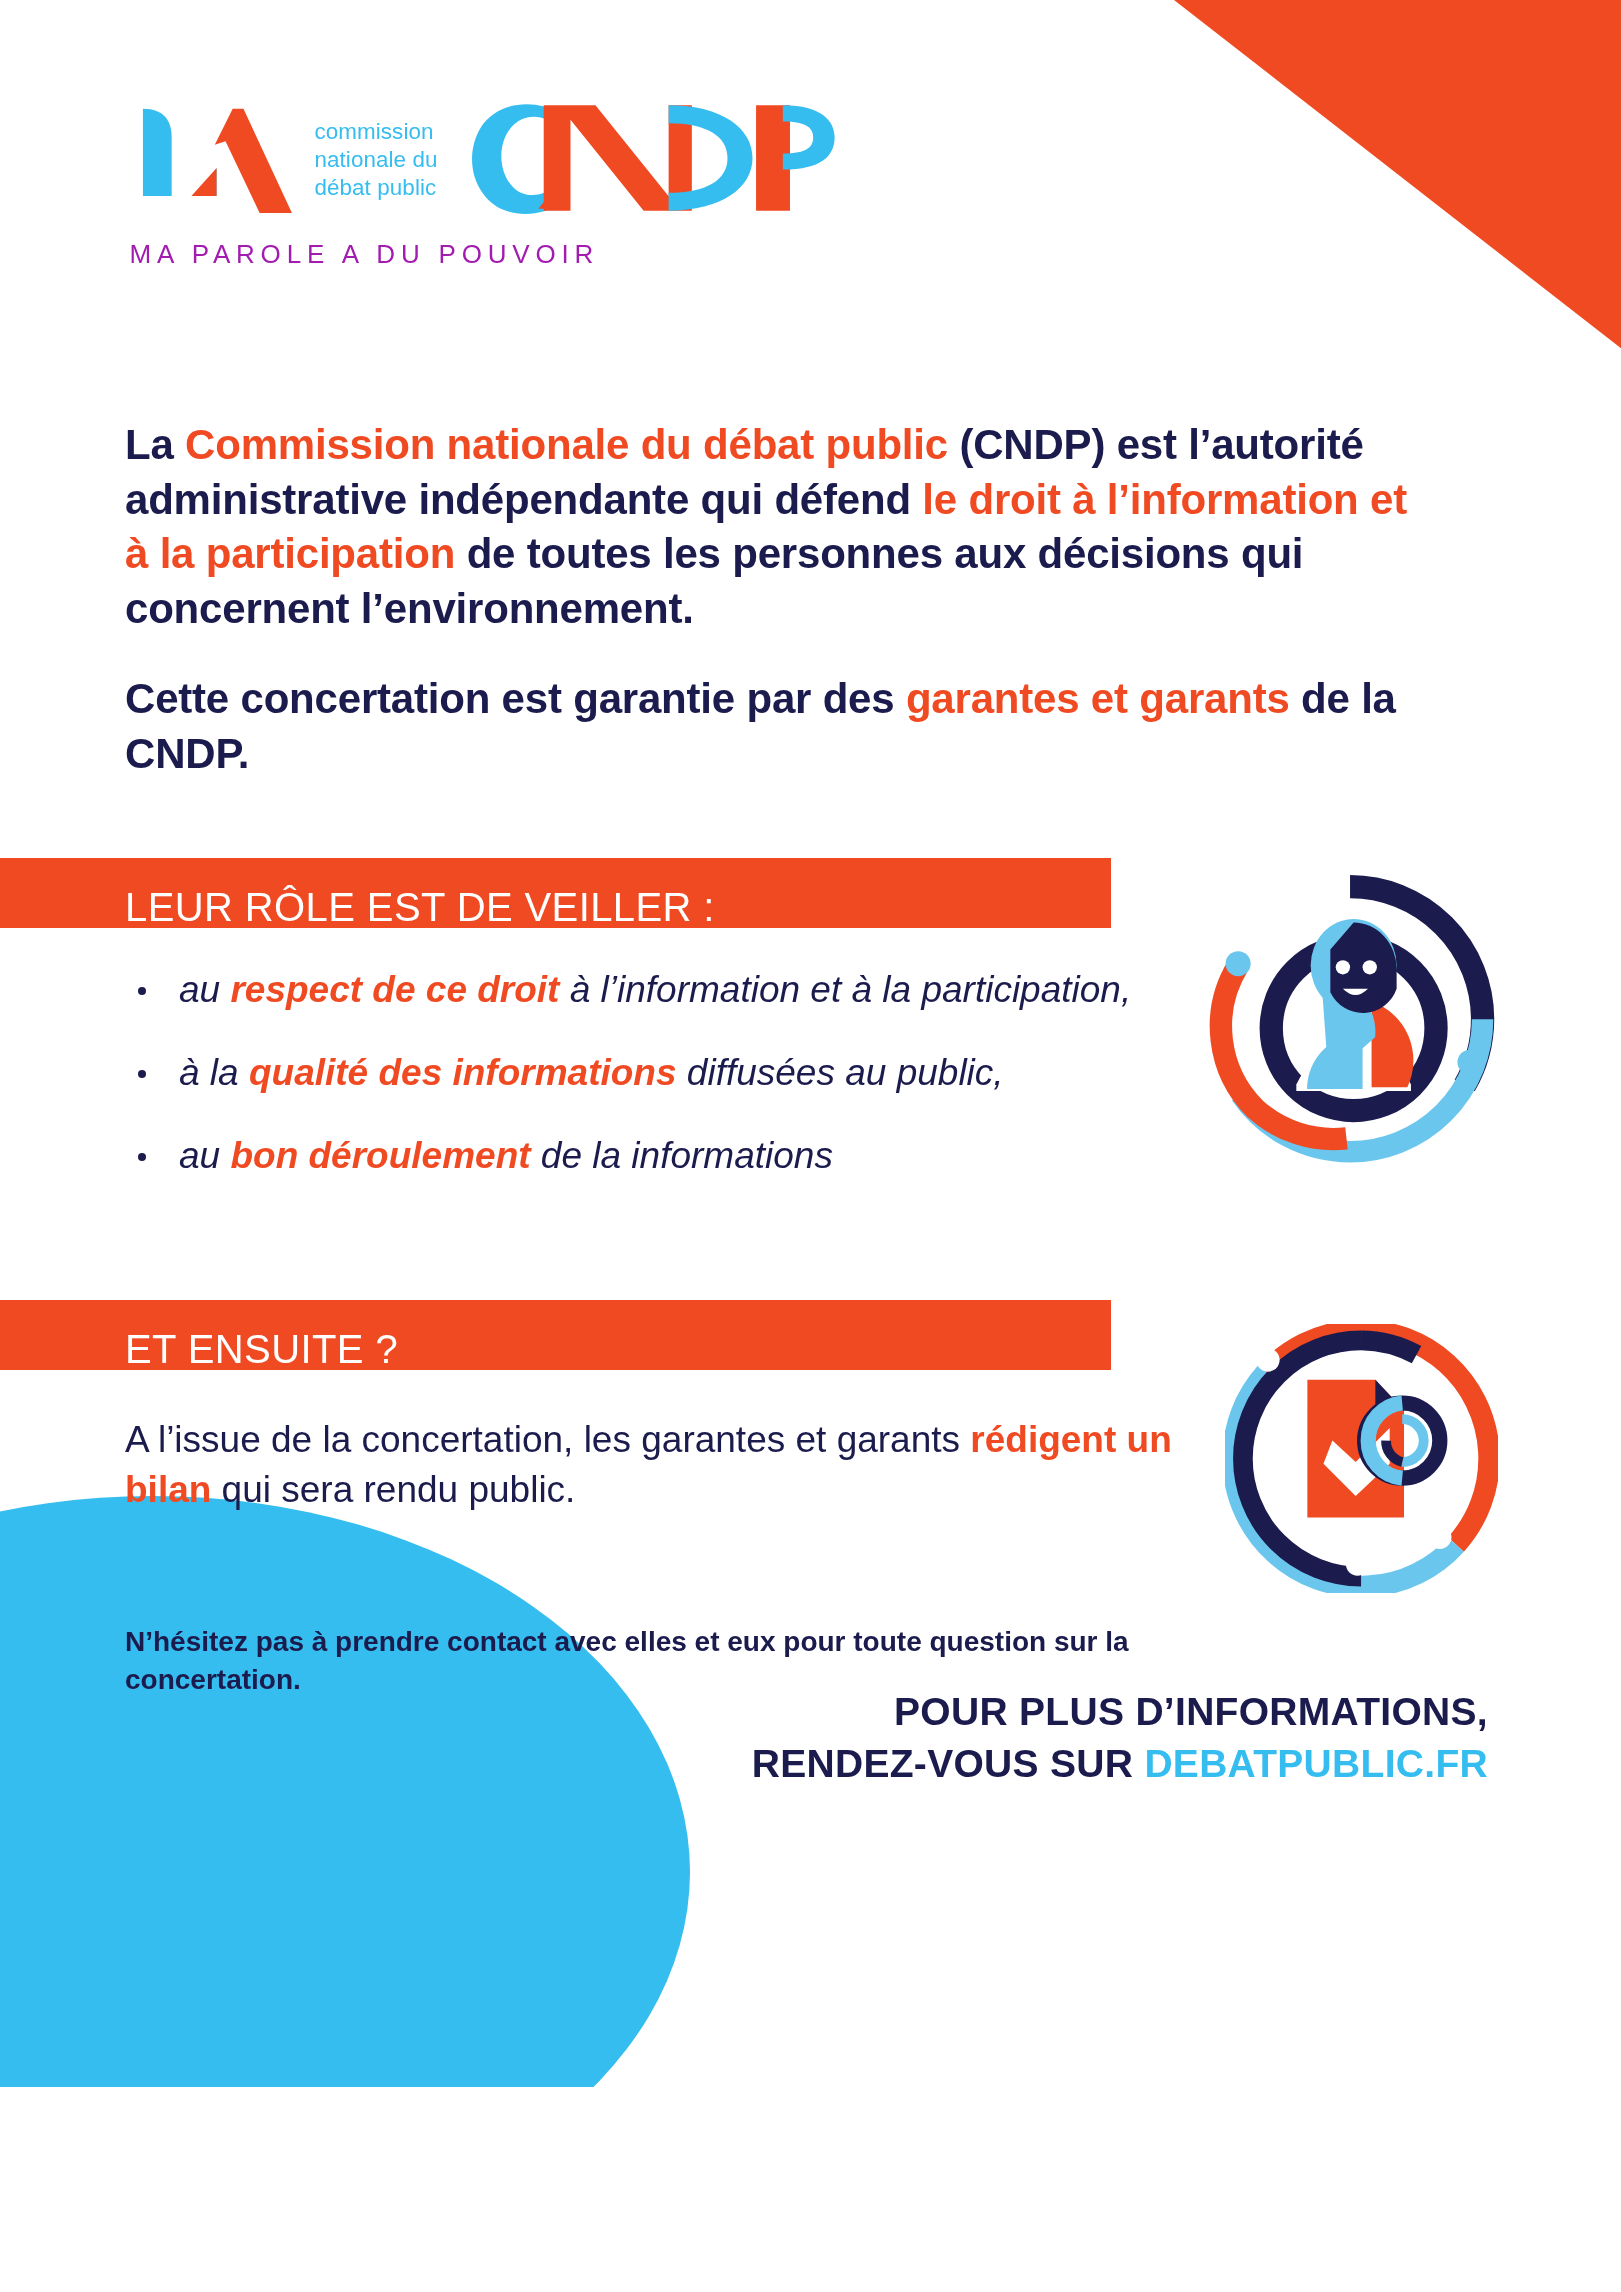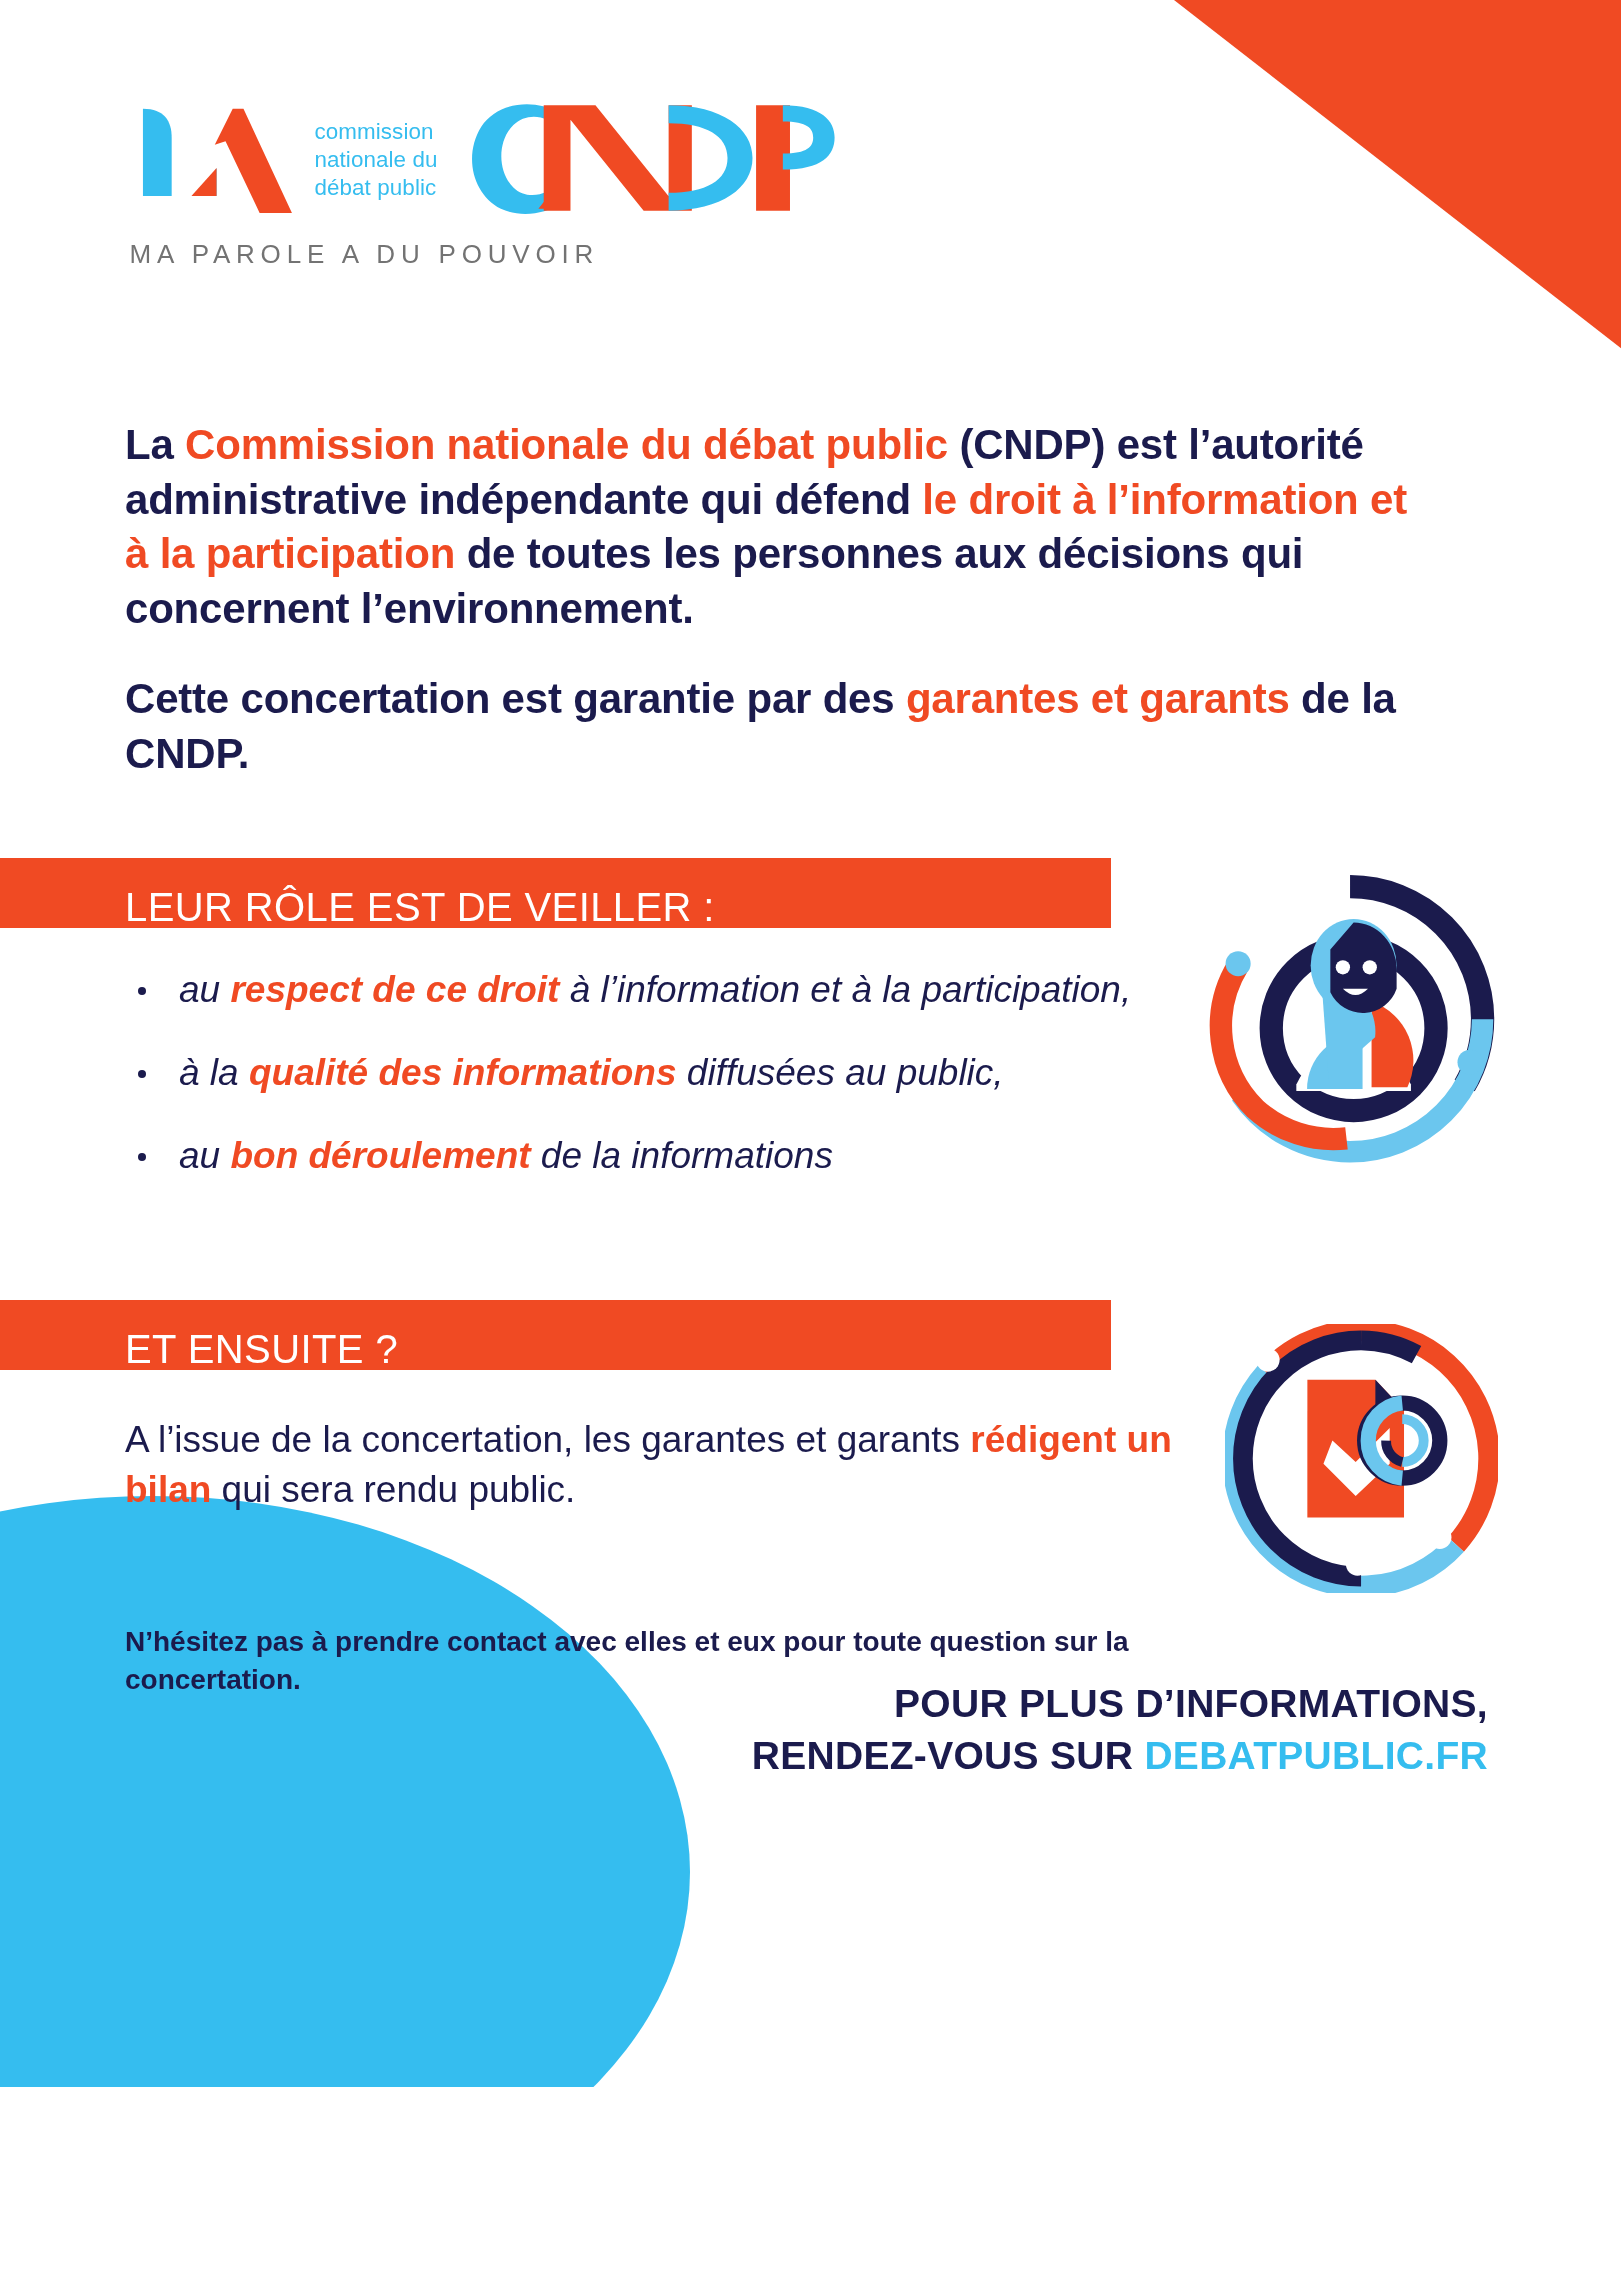--- a/index.html
+++ b/index.html
@@ -70,21 +70,21 @@
   .logo-cndp {
     margin-left: 23px;
     margin-top: -7.2px;
     width: 376px;
     height: 116px;
     flex: 0 0 auto;
   }
   .tagline {
     margin-top: 25px;
     margin-left: 4.5px;
-    color: #737373;
+    color: #a21caf;
     font-size: 26px;
     letter-spacing: 5.8px;
     font-weight: 400;
   }
 
   
   .intro {
     position: absolute;
     left: 125px;
     top: 394px;
@@ -196,21 +196,21 @@
     top: 1324px;
     width: 273px;
     height: 269px;
     z-index: 3;
   }
 
   
   .footer {
     position: absolute;
     right: 134px;
-    bottom: 304px;
+    bottom: 296px;
     text-align: right;
     z-index: 3;
   }
   .footer div {
     font-size: 39px;
     font-weight: bold;
     color: #1b1b4d;
     line-height: 1.35;
     letter-spacing: 0.3px;
   }

